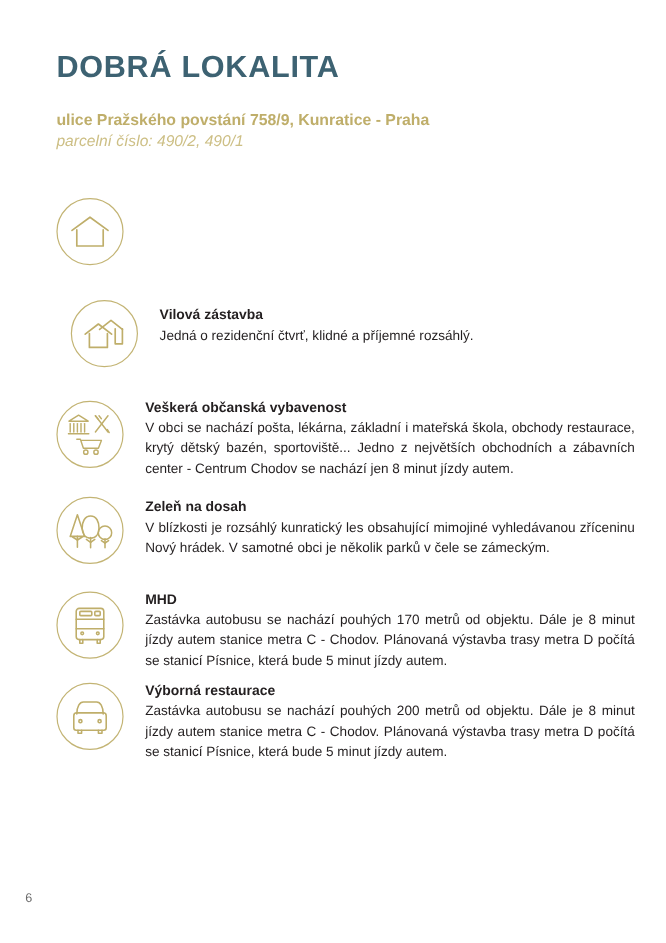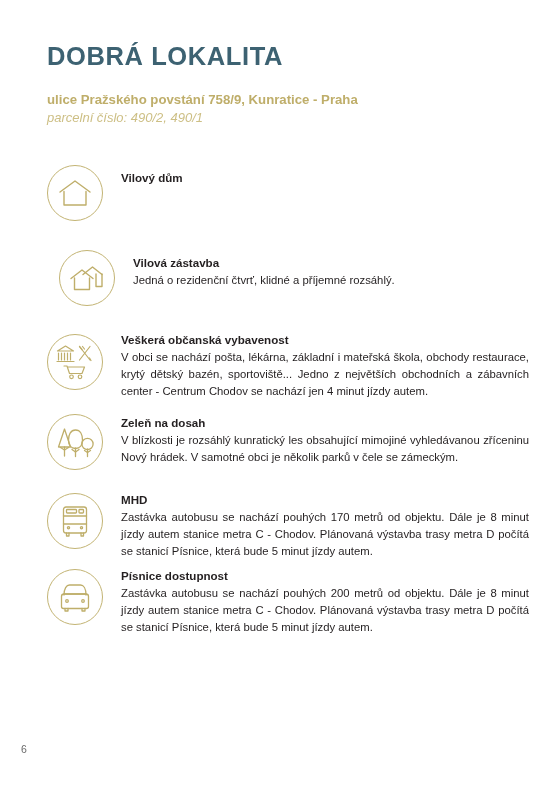--- a/index.html
+++ b/index.html
@@ -145,21 +145,20 @@
   <div class="features">
 
     <div class="feature r0">
       <div class="icon-wrap">
         <svg width="34" height="30" viewBox="0 0 34 30" fill="none" stroke="#bfae6a" stroke-width="1.4" stroke-linejoin="round" stroke-linecap="round">
           <path d="M2 14 L17 3 L32 14"></path>
           <path d="M6 13.5 L6 27 L28 27 L28 13.5"></path>
         </svg>
       </div>
       <div class="feature-body">
-        <div class="feature-title">Vilový dům</div>
       </div>
     </div>
 
     <div class="feature r1">
       <div class="icon-wrap">
         <svg width="36" height="30" viewBox="0 0 36 30" fill="none" stroke="#bfae6a" stroke-width="1.4" stroke-linejoin="round" stroke-linecap="round">
           <path d="M14 11.5 L23.5 4 L33 11.5"></path>
           <path d="M27 11 L27 23.5 L33 23.5 L33 11"></path>
           <path d="M2 15.5 L13 7 L24 15.5"></path>
           <path d="M5.5 15 L5.5 26.5 L20.5 26.5 L20.5 15"></path>
@@ -195,21 +194,21 @@
 
           <g>
             <path d="M8 22 L11 22 L13.5 29.5 L26 29.5 L28.5 23 L12.2 23"></path>
             <circle cx="15.5" cy="32.8" r="1.8"></circle>
             <circle cx="24" cy="32.8" r="1.8"></circle>
           </g>
         </svg>
       </div>
       <div class="feature-body">
         <div class="feature-title">Veškerá občanská vybavenost</div>
-        <div class="feature-text">V obci se nachází pošta, lékárna, základní i mateřská škola, obchody restaurace, krytý dětský bazén, sportoviště... Jedno z největších obchodních a zábavních center - Centrum Chodov se nachází jen 4 minut jízdy autem.</div>
+        <div class="feature-text">V obci se nachází pošta, lékárna, základní i mateřská škola, obchody restaurace, krytý dětský bazén, sportoviště... Jedno z největších obchodních a zábavních center - Centrum Chodov se nachází jen 8 minut jízdy autem.</div>
       </div>
     </div>
 
     <div class="feature r3">
       <div class="icon-wrap">
         <svg width="38" height="32" viewBox="0 0 38 32" fill="none" stroke="#bfae6a" stroke-width="1.3" stroke-linejoin="round" stroke-linecap="round">
 
           <path d="M8.5 3 L2.5 21 L14.5 21 Z"></path>
           <path d="M8.5 21 L8.5 30"></path>
           <path d="M8.5 24 L4.5 21.5"></path>
@@ -258,21 +257,21 @@
           <path d="M6 13 C6 6.5 8.5 3 11.5 3 L22.5 3 C25.5 3 28 6.5 28 13"></path>
           <path d="M3.5 14.5 C3.5 13 4.7 12 6 12 L28 12 C29.3 12 30.5 13 30.5 14.5 L30.5 24.5 C30.5 25.6 29.7 26.5 28.5 26.5 L5.5 26.5 C4.3 26.5 3.5 25.6 3.5 24.5 Z"></path>
           <path d="M6 12 L28 12"></path>
           <circle cx="9" cy="19" r="1.3"></circle>
           <circle cx="25" cy="19" r="1.3"></circle>
           <path d="M7 26.5 L7 29 L10 29 L10 26.5"></path>
           <path d="M24 26.5 L24 29 L27 29 L27 26.5"></path>
         </svg>
       </div>
       <div class="feature-body">
-        <div class="feature-title">Písnice dostupnost</div>
+        <div class="feature-title">Výborná restaurace</div>
         <div class="feature-text">Zastávka autobusu se nachází pouhých 200 metrů od objektu. Dále je 8 minut jízdy autem stanice metra C - Chodov. Plánovaná výstavba trasy metra D počítá se stanicí Písnice, která bude 5 minut jízdy autem.</div>
       </div>
     </div>
 
   </div>
 
   <div class="page-number">6</div>
 
 </div>
 

